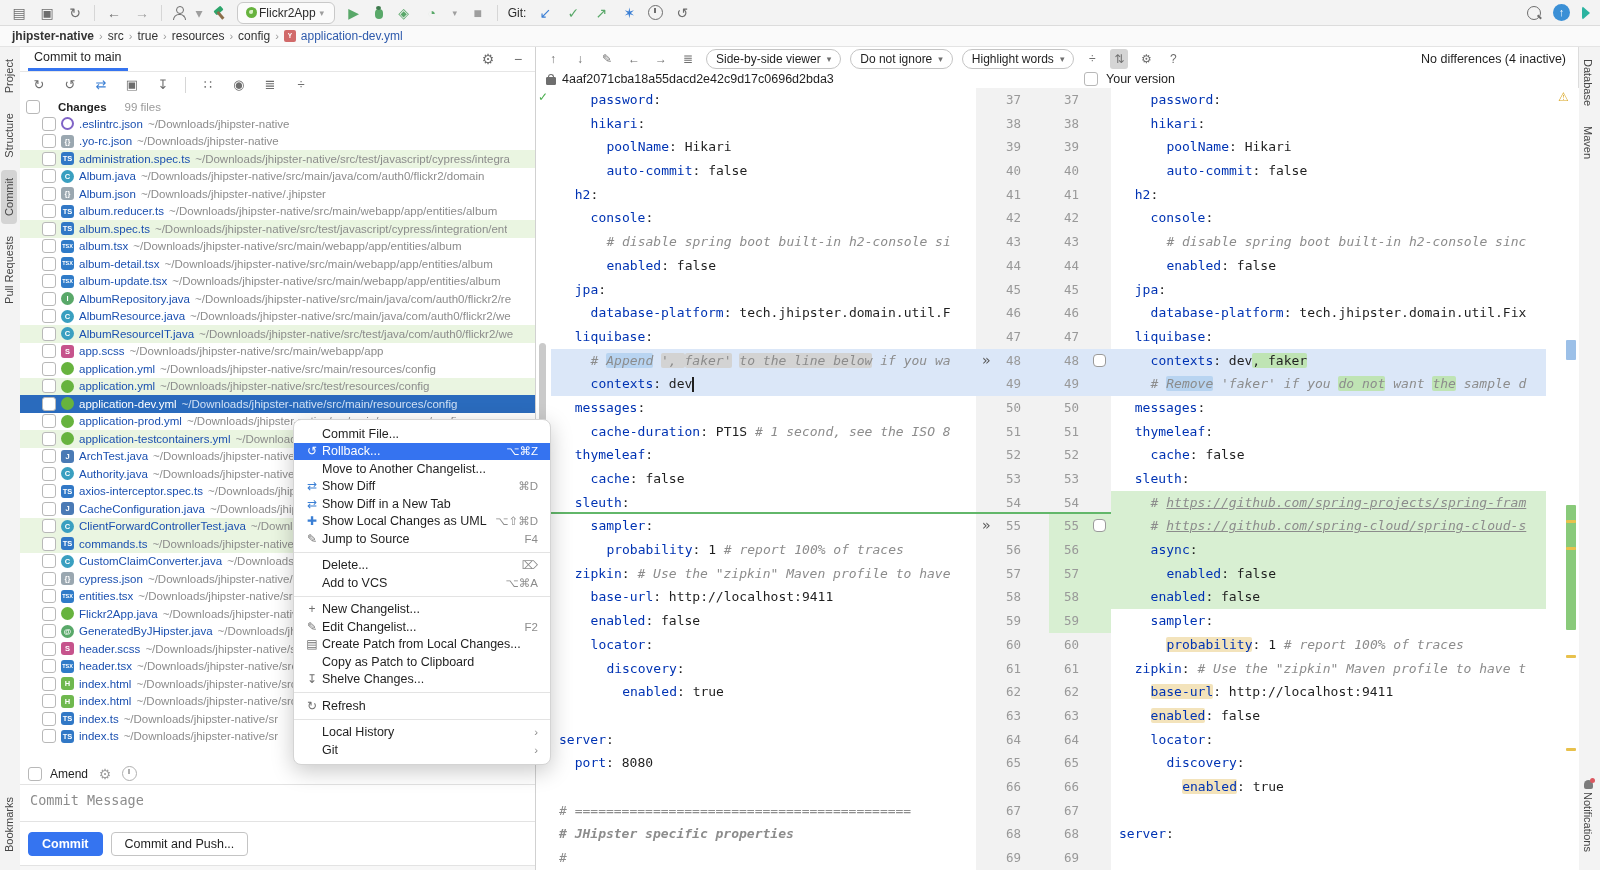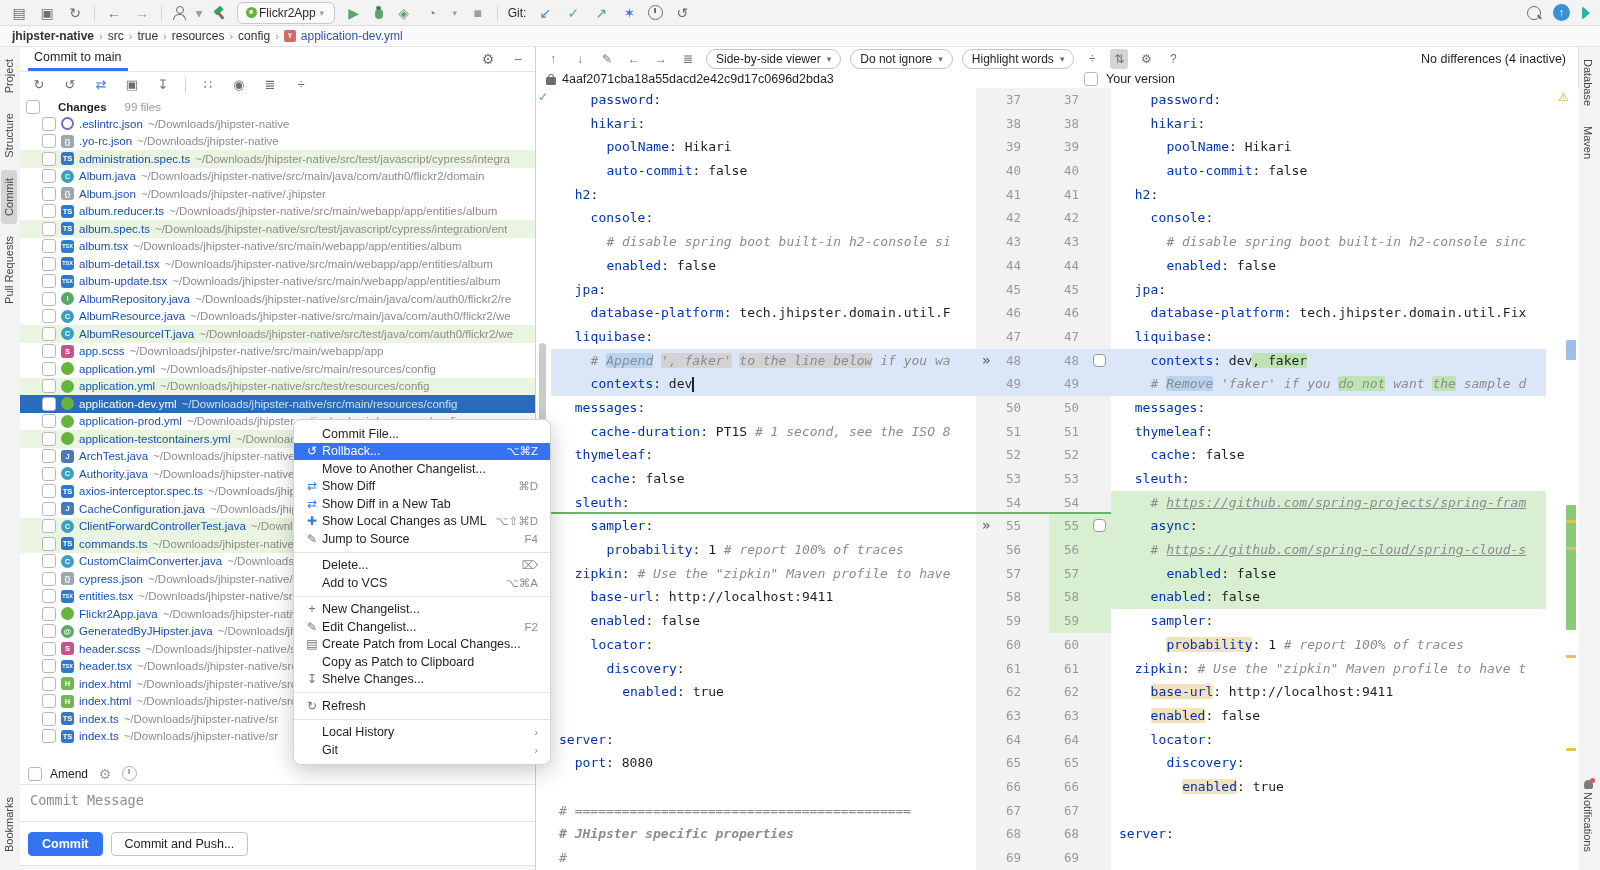--- a/index.html
+++ b/index.html
@@ -704,22 +704,22 @@
           <div class="code-line" style="padding-left: 23.8px;"><span class="seg-k">jpa</span><span class="seg-t">:</span></div>
           <div class="code-line" style="padding-left: 39.6px;"><span class="seg-k">database-platform</span><span class="seg-t">: tech.jhipster.domain.util.Fix</span></div>
           <div class="code-line" style="padding-left: 23.8px;"><span class="seg-k">liquibase</span><span class="seg-t">:</span></div>
           <div class="code-line mod" style="padding-left: 39.6px;"><span class="seg-k">contexts</span><span class="seg-t">: dev</span><span class="seg-t chip-green">, faker</span></div>
           <div class="code-line mod" style="padding-left: 39.6px;"><span class="seg-c"># </span><span class="seg-c chip-blue">Remove</span><span class="seg-c"> 'faker' if you </span><span class="seg-c chip-green">do not</span><span class="seg-c"> want </span><span class="seg-c chip-green">the</span><span class="seg-c"> sample d</span></div>
           <div class="code-line" style="padding-left: 23.8px;"><span class="seg-k">messages</span><span class="seg-t">:</span></div>
           <div class="code-line" style="padding-left: 23.8px;"><span class="seg-k">thymeleaf</span><span class="seg-t">:</span></div>
           <div class="code-line" style="padding-left: 39.6px;"><span class="seg-k">cache</span><span class="seg-t">: false</span></div>
           <div class="code-line" style="padding-left: 23.8px;"><span class="seg-k">sleuth</span><span class="seg-t">:</span></div>
           <div class="code-line add" style="padding-left: 39.6px;"><span class="seg-c"># </span><span class="seg-link">https://github.com/spring-projects/spring-fram</span></div>
+          <div class="code-line add" style="padding-left: 39.6px;"><span class="seg-c"># </span><span class="seg-link">https://github.com/spring-cloud/spring-cloud-s</span></div>
           <div class="code-line add" style="padding-left: 39.6px;"><span class="seg-k">async</span><span class="seg-t">:</span></div>
-          <div class="code-line add" style="padding-left: 39.6px;"><span class="seg-c"># </span><span class="seg-link">https://github.com/spring-cloud/spring-cloud-s</span></div>
           <div class="code-line add" style="padding-left: 55.4px;"><span class="seg-k">enabled</span><span class="seg-t">: false</span></div>
           <div class="code-line add" style="padding-left: 39.6px;"><span class="seg-k">enabled</span><span class="seg-t">: false</span></div>
           <div class="code-line" style="padding-left: 39.6px;"><span class="seg-k">sampler</span><span class="seg-t">:</span></div>
           <div class="code-line" style="padding-left: 55.4px;"><span class="seg-k chip-cream">probability</span><span class="seg-t">: 1 </span><span class="seg-c"># report 100% of traces</span></div>
           <div class="code-line" style="padding-left: 23.8px;"><span class="seg-k">zipkin</span><span class="seg-t">: </span><span class="seg-c"># Use the "zipkin" Maven profile to have t</span></div>
           <div class="code-line" style="padding-left: 39.6px;"><span class="seg-k chip-cream">base-url</span><span class="seg-t">: http://localhost:9411</span></div>
           <div class="code-line" style="padding-left: 39.6px;"><span class="seg-k chip-cream">enabled</span><span class="seg-t">: false</span></div>
           <div class="code-line" style="padding-left: 39.6px;"><span class="seg-k">locator</span><span class="seg-t">:</span></div>
           <div class="code-line" style="padding-left: 55.4px;"><span class="seg-k">discovery</span><span class="seg-t">:</span></div>
           <div class="code-line" style="padding-left: 71.2px;"><span class="seg-k chip-cream">enabled</span><span class="seg-t">: true</span></div>

